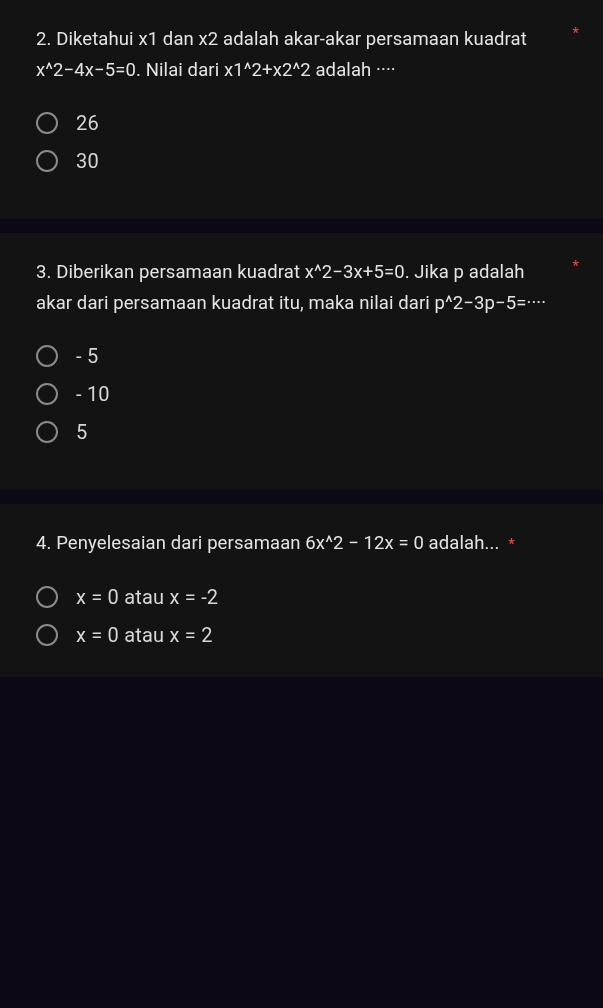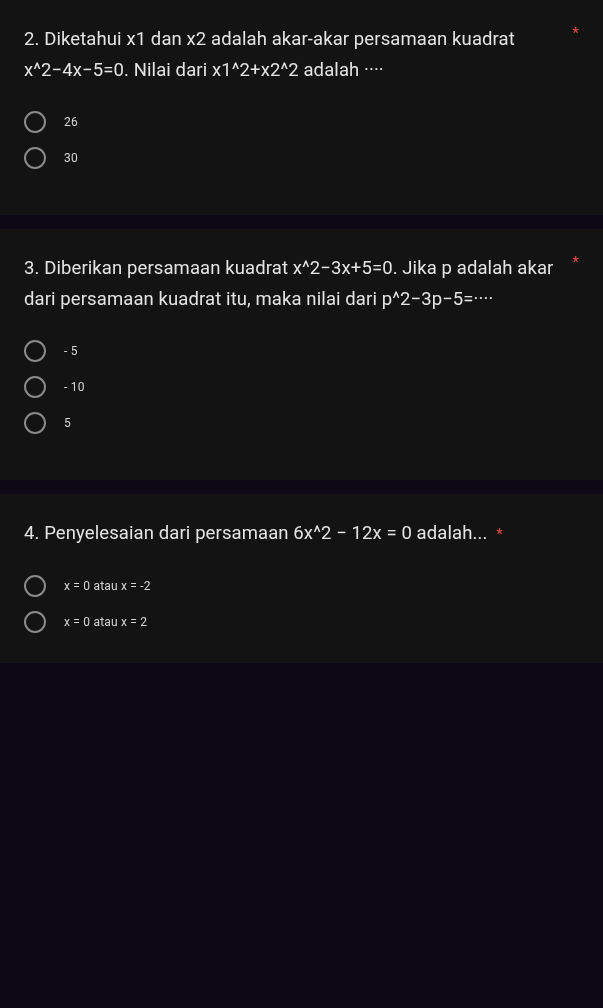--- a/index.html
+++ b/index.html
@@ -4,21 +4,21 @@
 <style>
   * { margin: 0; padding: 0; box-sizing: border-box; }
   body {
     background: #0d0815;
     font-family: Roboto, Arial, sans-serif;
     width: 603px;
     color: #e8eaed;
   }
   .card {
     background: #131313;
-    padding: 24px 24px 32px 24px;
+    padding: 24px 24px 32px 36px;
     margin-bottom: 14px;
     border-radius: 0;
   }
   .question-row {
     display: flex;
     align-items: flex-start;
     margin-bottom: 26px;
   }
   .question-text {
     flex: 1;
@@ -41,21 +41,21 @@
   }
   .radio {
     width: 22px;
     height: 22px;
     border: 2px solid #8a8a8a;
     border-radius: 50%;
     margin-right: 18px;
     flex-shrink: 0;
   }
   .option-label {
-    font-size: 12px;
+    font-size: 20px;
     color: #d6d6d6;
     letter-spacing: 0.2px;
   }
 </style>
 </head>
 <body>
 
 <div class="card">
   <div class="question-row">
     <div class="question-text">2. Diketahui x1 dan x2 adalah akar-akar persamaan kuadrat x^2−4x−5=0. Nilai dari x1^2+x2^2 adalah ····</div>

